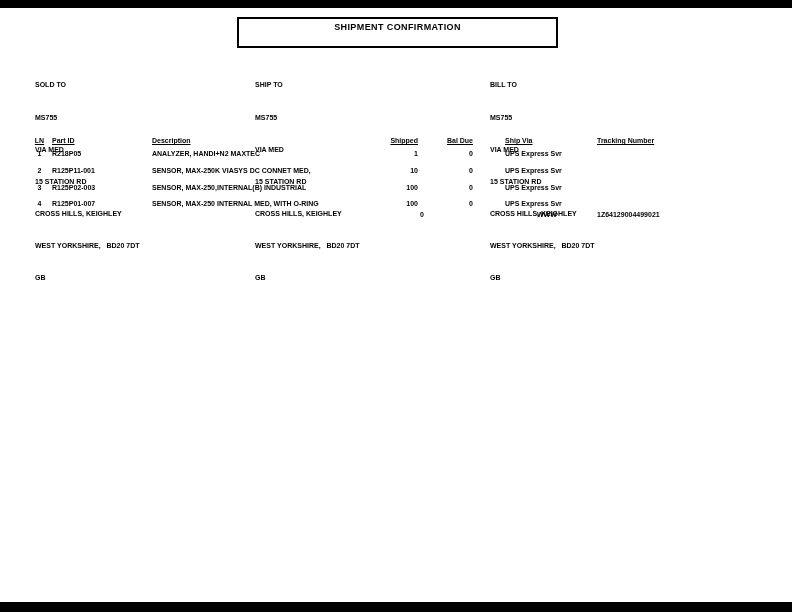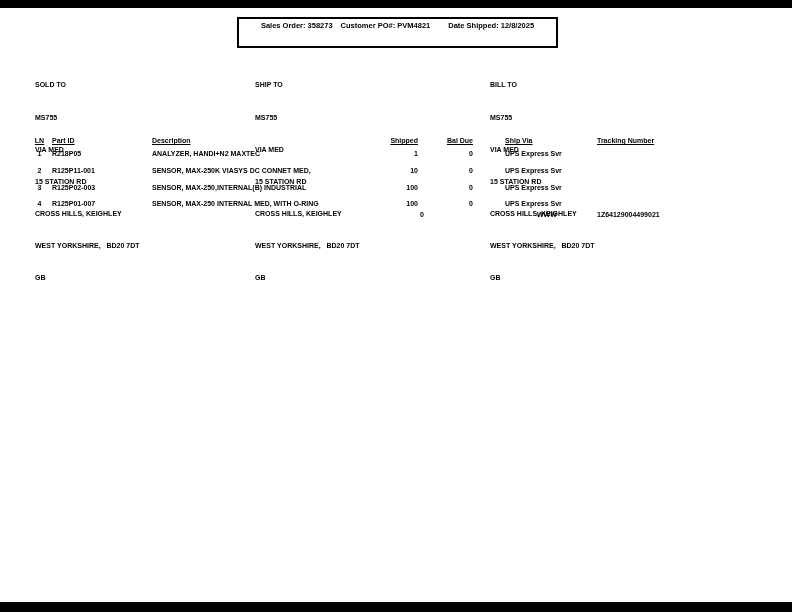--- a/index.html
+++ b/index.html
@@ -35,21 +35,21 @@
   .c-track{left:597px;width:165px;}
   .c-total0{left:394px;width:30px;text-align:right;}
   .c-www{left:537px;width:40px;}
 </style>
 </head>
 <body>
 
 <div class="bar bar-top"></div>
 
 <div class="titlebox">
-  <div class="subtitle"><span class="seg">Sales Order: 358273</span><span class="seg">Customer PO#: PVM4821</span><span class="seg seg-date">Date Shipped: 12/8/2025</span></div>
+  <div class="title">SHIPMENT CONFIRMATION</div>
 </div>
 
 <div class="addr addr-sold">
   <div>SOLD TO</div>
   <div>MS755</div>
   <div>VIA MED</div>
   <div>15 STATION RD</div>
   <div>CROSS HILLS, KEIGHLEY</div>
   <div>WEST YORKSHIRE,   BD20 7DT</div>
   <div>GB</div>

